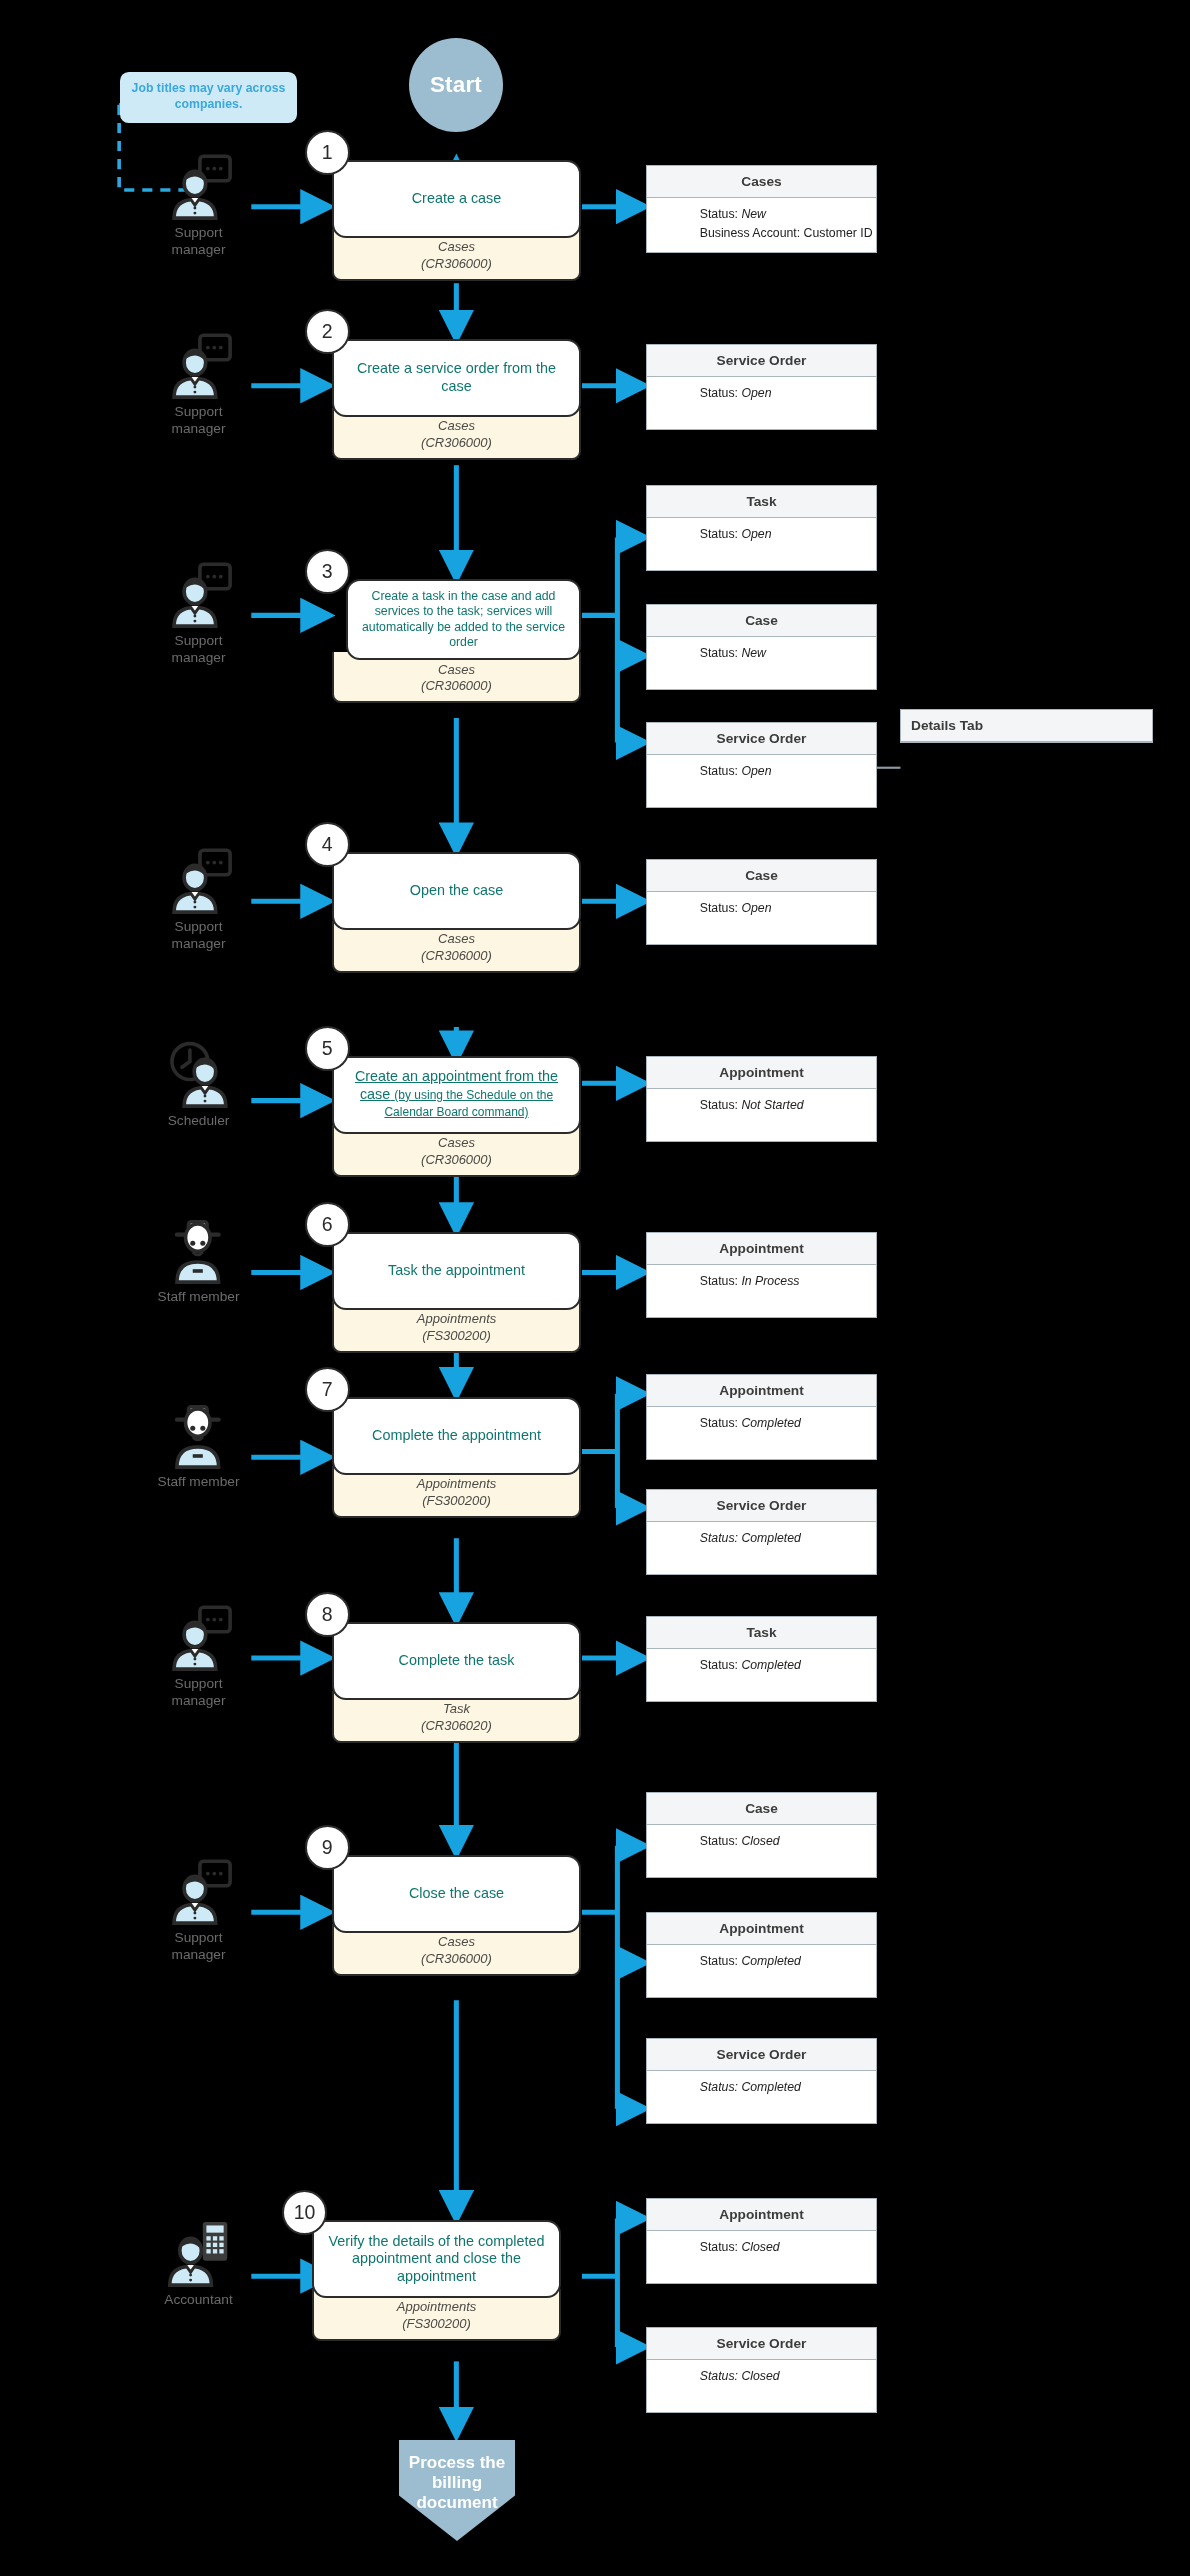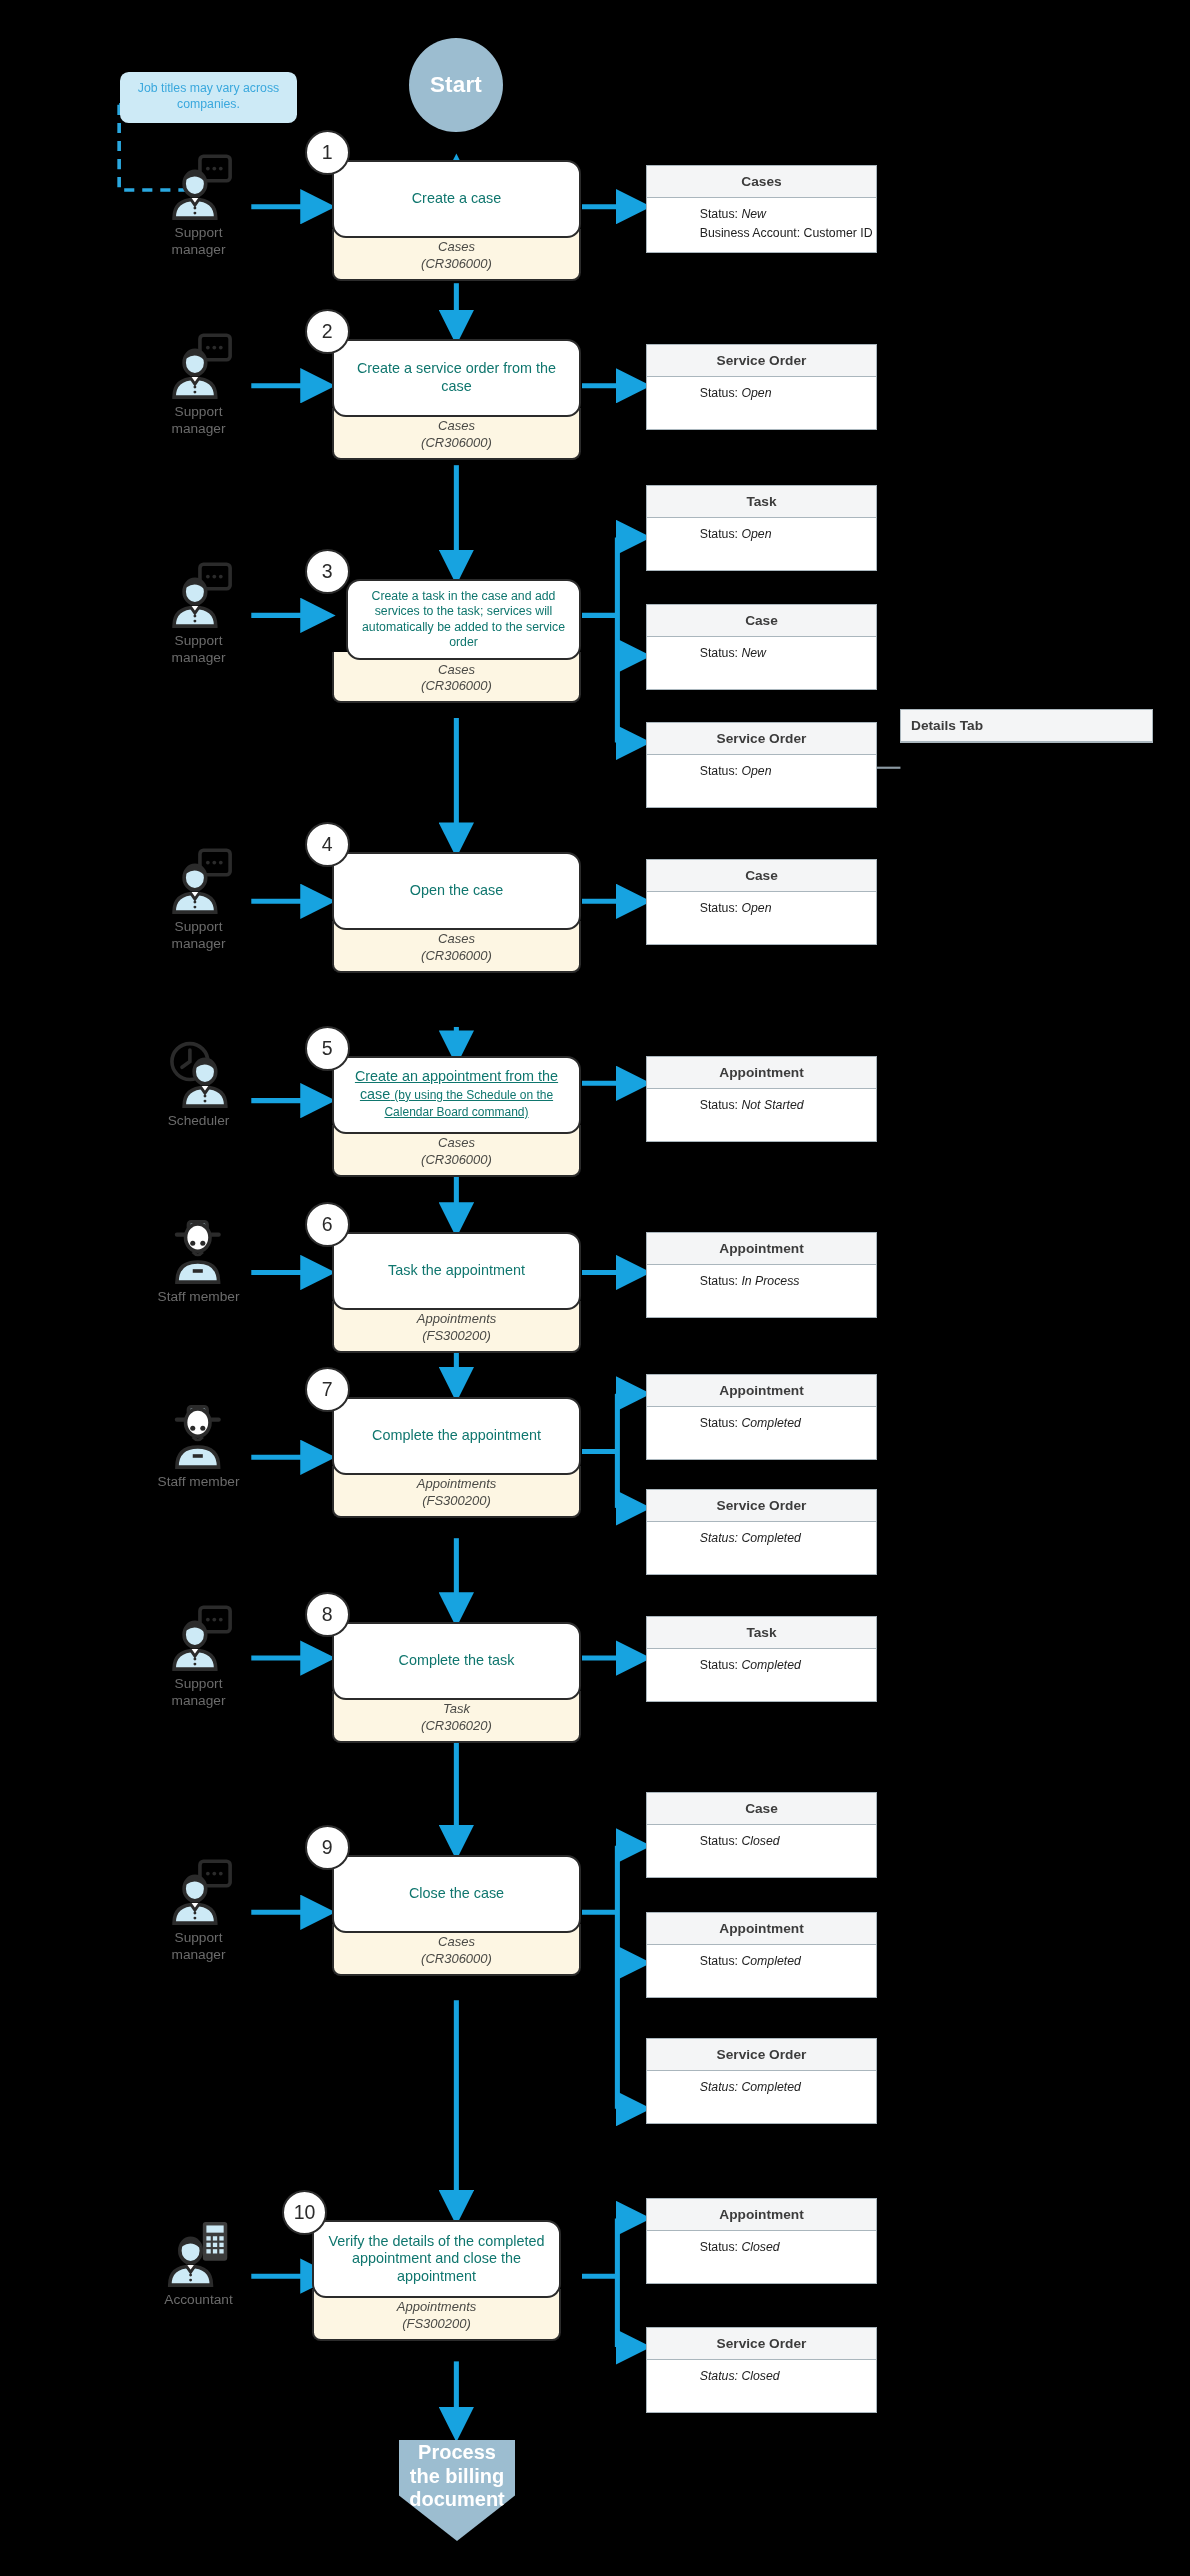--- a/index.html
+++ b/index.html
@@ -24,30 +24,30 @@
     background:#9cbdd0; border-radius:50%;
     display:flex; align-items:center; justify-content:center;
     color:#fff; font-weight:bold; font-size:22.4px;
     letter-spacing:0.2px;
   }
   .end-shape {
     width:116px; height:101px;
     background:#9cbdd0;
     clip-path: polygon(0 0, 100% 0, 100% 55%, 50% 100%, 0 55%);
     display:flex; align-items:flex-start; justify-content:center;
-    padding-top:1px;
-    color:#fff; font-weight:bold; font-size:20px;
+    padding-top:13px;
+    color:#fff; font-weight:bold; font-size:17px;
     text-align:center; line-height:1.18;
   }
   .end-shape span { display:block; width:101px; }
 
   
   .note {
     background:#cdeaf6; border-radius:8.7px;
-    color:#3aa8dd; font-weight:normal; font-size:12.3px;
+    color:#3aa8dd; font-weight:bold; font-size:12.3px;
     padding:9.4px 10px; text-align:center; line-height:1.3;
     width:177px;
   }
 
   
   .step { width:249px; }
   .step .body {
     background:#fff; border:2.2px solid #2b2b2b; border-radius:14px;
     min-height:78px;
     display:flex; align-items:center; justify-content:center;

